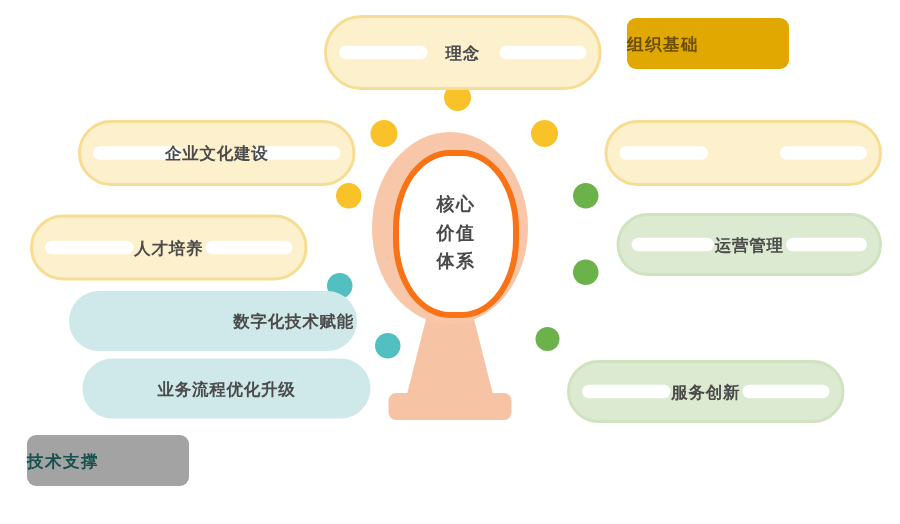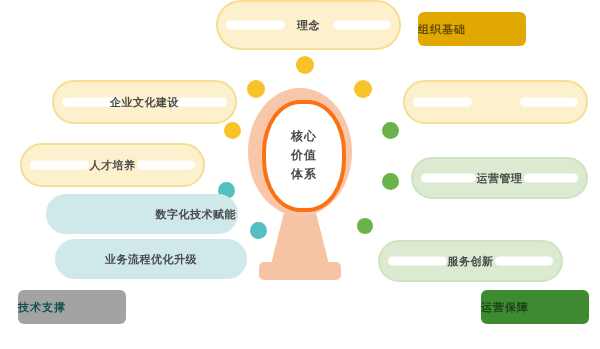--- a/index.html
+++ b/index.html
@@ -164,21 +164,21 @@
   <div class="dot dot-yellow" style="left:354px; top:80px; width:18px; height:18px;"></div>
   <div class="dot dot-yellow" style="left:224px; top:122px; width:17px; height:17px;"></div>
 
   <div class="dot dot-green" style="left:382px; top:122px; width:17px; height:17px;"></div>
   <div class="dot dot-green" style="left:382px; top:173px; width:17px; height:17px;"></div>
   <div class="dot dot-green" style="left:357px; top:218px; width:16px; height:16px;"></div>
 
   <div class="dot dot-teal" style="left:218px; top:182px; width:17px; height:17px;"></div>
   <div class="dot dot-teal" style="left:250px; top:222px; width:17px; height:17px;"></div>
 
-  <div class="pill pill-yellow" style="left:216px; top:0; width:185px; height:50px;">
+  <div class="pill pill-yellow" style="left:216px; top:10px; width:185px; height:50px;">
     <span class="rail rail-l"></span>
     <span class="rail rail-r"></span>
     <span class="pill-label">理念</span>
   </div>
 
   <div class="pill pill-yellow" style="left:52px; top:80px; width:185px; height:44px;">
     <span class="rail rail-l"></span>
     <span class="rail rail-r"></span>
     <span class="pill-label">企业文化建设</span>
   </div>
@@ -187,21 +187,21 @@
     <span class="rail rail-l"></span>
     <span class="rail rail-r"></span>
     <span class="pill-label">人才培养</span>
   </div>
 
   <div class="pill pill-yellow" style="left:403px; top:80px; width:185px; height:44px;">
     <span class="rail rail-l"></span>
     <span class="rail rail-r"></span>
   </div>
 
-  <div class="pill pill-green" style="left:411px; top:142px; width:177px; height:42px;margin-top:15px;">
+  <div class="pill pill-green" style="left:411px; top:142px; width:177px; height:42px;">
     <span class="rail rail-l"></span>
     <span class="rail rail-r"></span>
     <span class="pill-label">运营管理</span>
   </div>
 
 
   <div class="pill pill-green" style="left:378px; top:240px; width:185px; height:42px;">
     <span class="rail rail-l"></span>
     <span class="rail rail-r"></span>
     <span class="pill-label">服务创新</span>
@@ -216,17 +216,14 @@
   </div>
 
   <div class="badge badge-gold" style="left:418px; top:12px; width:108px; height:34px;">
     <span>组织基础</span>
   </div>
 
   <div class="badge badge-teal" style="left:18px; top:290px; width:108px; height:34px;">
     <span>技术支撑</span>
   </div>
 
-  <div class="badge badge-green" style="left:481px; top:290px; width:108px; height:34px;">
-    <span>运营保障</span>
-  </div>
 
 </div>
 
 </body></html>

